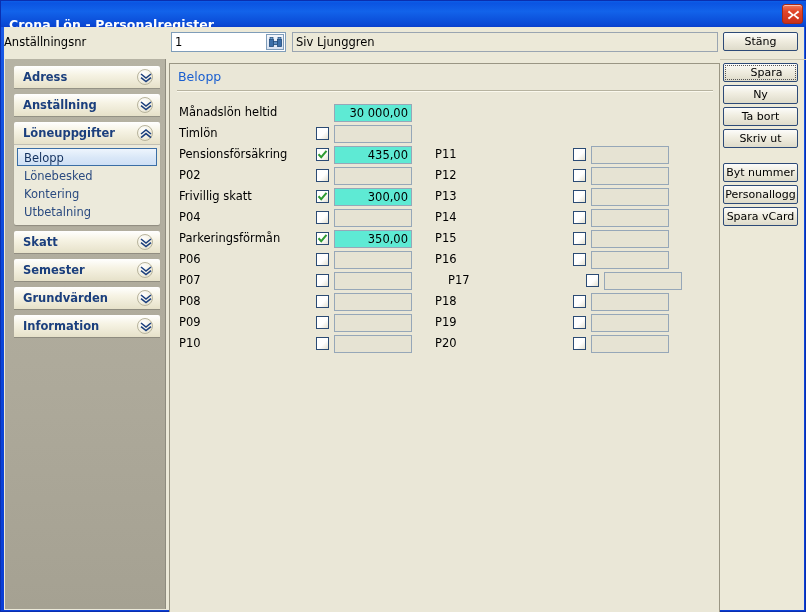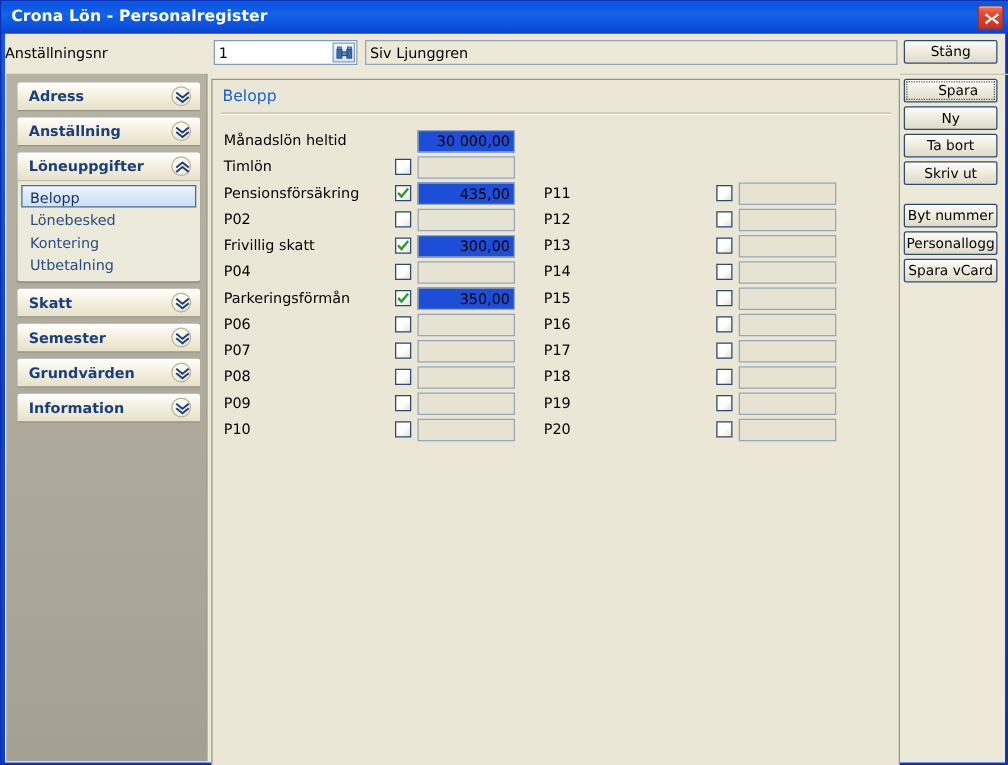--- a/index.html
+++ b/index.html
@@ -16,21 +16,21 @@
     position: absolute; left: 0; top: 0;
     width: 806px; height: 612px;
     background: linear-gradient(180deg,#1b5ce8 0%,#0b47da 45%,#0a3ed6 100%);
     border: 1px solid #0a2fb0;
   }
   .titlebar {
     position: absolute; left: 0; top: 0; width: 806px; height: 26px;
     background: linear-gradient(180deg,#0d5fe8 0%,#0b54e2 8%,#1263ea 40%,#0a48d4 92%,#0a3ecb 100%);
   }
   .title-text {
-    position: absolute; left: 8px; top: 4px;
+    position: absolute; left: 8px; top: 16px;
     color: #ffffff;
     font-size: 12.5px;
     font-weight: bold;
     letter-spacing: 0.1px;
     white-space: nowrap;
     text-align: center;
   }
   .close-btn {
     position: absolute; right: 4px; top: 3px;
     width: 21px; height: 20px;
@@ -168,21 +168,21 @@
     position: absolute; top: 0;
     width: 78px; height: 18px;
     border: 1px solid #96a7b8;
     background: #e6e3d3;
     font-family: "DejaVu Sans", "Liberation Sans", sans-serif;
     font-size: 11.5px; color: #000;
     text-align: right;
     padding: 0 3px 0 0;
     outline: none;
   }
-  .txt.active { background: #1d4ed8; }
+  .txt.active { background: #5eead4; }
 
   
   .btnbar { position: absolute; left: 719px; top: 0; width: 81px; }
   .btn {
     position: absolute; left: 0;
     width: 75px; height: 19px;
     background: linear-gradient(180deg,#fcfcfa 0%,#f0ede0 45%,#dedbca 100%);
     border: 1px solid #2d4a77;
     border-radius: 2px;
     font-family: "DejaVu Sans", "Liberation Sans", sans-serif;
@@ -421,21 +421,21 @@
           <div class="row" style="left: 265px; top: 166px; width: 240px;">
             <div class="rlabel">P15</div>
             <div class="cb" style="left: 138px;"></div>
             <input type="text" class="txt" style="left: 156px;">
           </div>
           <div class="row" style="left: 265px; top: 187px; width: 240px;">
             <div class="rlabel">P16</div>
             <div class="cb" style="left: 138px;"></div>
             <input type="text" class="txt" style="left: 156px;">
           </div>
-          <div class="row" style="left: 265px; top: 208px; width: 240px;">
+          <div class="row" style="left: 278px; top: 208px; width: 240px;">
             <div class="rlabel">P17</div>
             <div class="cb" style="left: 138px;"></div>
             <input type="text" class="txt" style="left: 156px;">
           </div>
           <div class="row" style="left: 265px; top: 229px; width: 240px;">
             <div class="rlabel">P18</div>
             <div class="cb" style="left: 138px;"></div>
             <input type="text" class="txt" style="left: 156px;">
           </div>
           <div class="row" style="left: 265px; top: 250px; width: 240px;">

